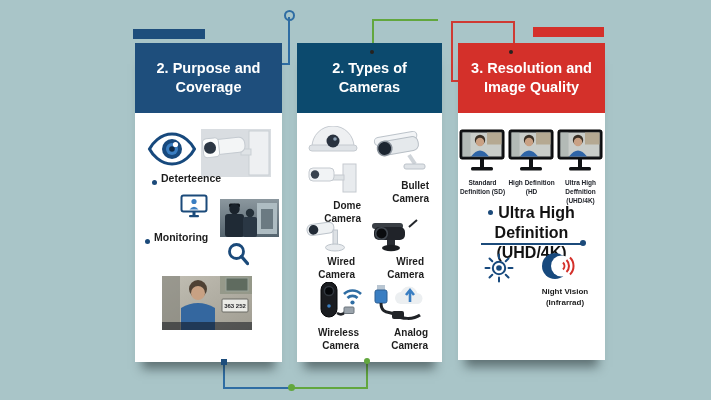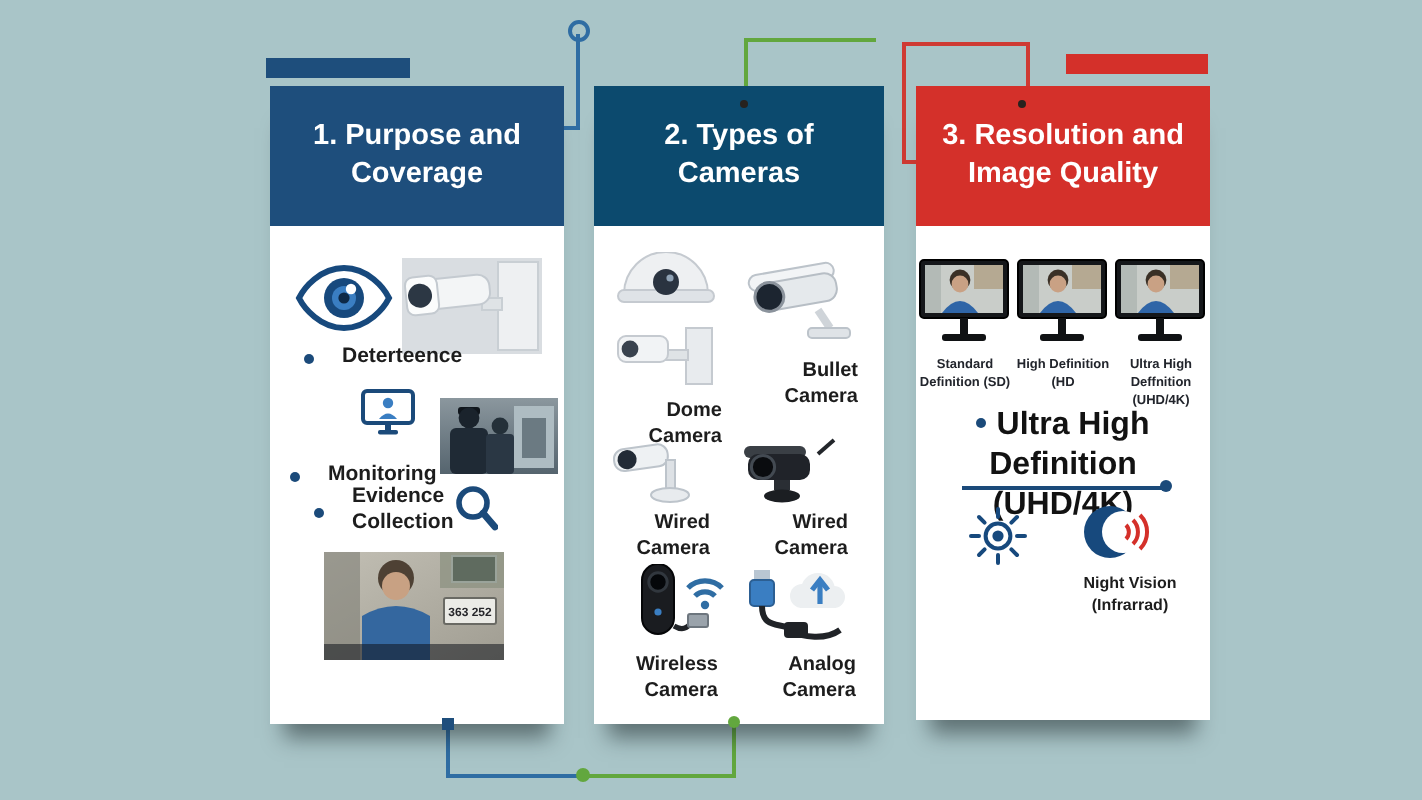--- a/index.html
+++ b/index.html
@@ -31,21 +31,21 @@
   #card1{left:135px;top:43px;width:147px;height:319px}
   #card2{left:297px;top:43px;width:145px;height:319px}
   #card3{left:458px;top:43px;width:147px;height:317px}
   .hdr{position:absolute;left:0;top:0;right:0;height:70px;display:flex;align-items:center;
        justify-content:center;text-align:center;color:#fff;font-weight:700;font-size:14.5px;
        line-height:1.3;padding:0 12px;box-sizing:border-box}
   #card1 .hdr{background:#1e4e7c}
   #card2 .hdr{background:#0c4a6e}
   #card3 .hdr{background:#d4302a}
   
-  .bullet-row{position:absolute;display:flex;align-items:center;gap:14px;
+  .bullet-row{position:absolute;display:flex;align-items:flex-end;gap:4px;
               font-size:10.5px;font-weight:700;line-height:1.2;color:#1d1d1d}
   .dot{flex:0 0 auto;width:5px;height:5px;border-radius:50%;background:#1b4a7a;margin-top:3px}
   
   .p1-eye{left:12px;top:89px}
   .p1-cam{left:66px;top:86px}
   .p1-b1{left:17px;top:129px}
   .p1-mon{left:45px;top:151px}
   .p1-guards{left:85px;top:156px}
   .p1-b2{left:10px;top:188px}
   .p1-b3{left:22px;top:199px;width:66px}
@@ -115,21 +115,21 @@
 
   <div class="abs bot-blue-sq"></div>
   <div class="abs bot-blue-v"></div>
   <div class="abs bot-blue-h"></div>
   <div class="abs bot-green-h"></div>
   <div class="abs bot-green-dot-mid"></div>
   <div class="abs bot-green-v"></div>
   <div class="abs bot-green-dot-top"></div>
 
   <div class="card" id="card1">
-    <div class="hdr">1. Purpose and Coverage</div>
+    <div class="hdr">2. Purpose and Coverage</div>
 
     <span class="abs p1-eye">
       <svg width="50" height="34" viewBox="0 0 50 34">
         <path d="M25 2 C13 2 5 12 2.5 17 C5 22 13 32 25 32 C37 32 45 22 47.5 17 C45 12 37 2 25 2 Z" fill="none" stroke="#17497d" stroke-width="3"></path>
         <circle cx="25" cy="17" r="10" fill="#17497d"></circle>
         <circle cx="25" cy="17" r="6" fill="#3a7ec2"></circle>
         <circle cx="25" cy="17" r="2.8" fill="#0d2947"></circle>
         <circle cx="28.5" cy="12.5" r="2.6" fill="#fff"></circle>
       </svg>
     </span>
@@ -179,24 +179,20 @@
         <circle cx="30" cy="14" r="4.2" fill="#243039"></circle>
         <rect x="23" y="18" width="14" height="20" rx="2" fill="#2a3744"></rect>
       </svg>
     </span>
 
     <div class="bullet-row p1-b2">
       <span class="dot"></span>
       <span>Monitoring</span>
     </div>
 
-    <div class="bullet-row p1-b3">
-      <span class="dot"></span>
-      <span>Evidence Collection</span>
-    </div>
 
     <span class="abs p1-mag">
       <svg width="22" height="24" viewBox="0 0 22 24">
         <circle cx="9.5" cy="9.5" r="7" fill="none" stroke="#1b4a7a" stroke-width="2.8"></circle>
         <line x1="14.5" y1="14.5" x2="20.5" y2="21.5" stroke="#1b4a7a" stroke-width="3.4" stroke-linecap="round"></line>
       </svg>
     </span>
 
     <span class="abs p1-cctv">
       <svg width="90" height="54" viewBox="0 0 90 54">

